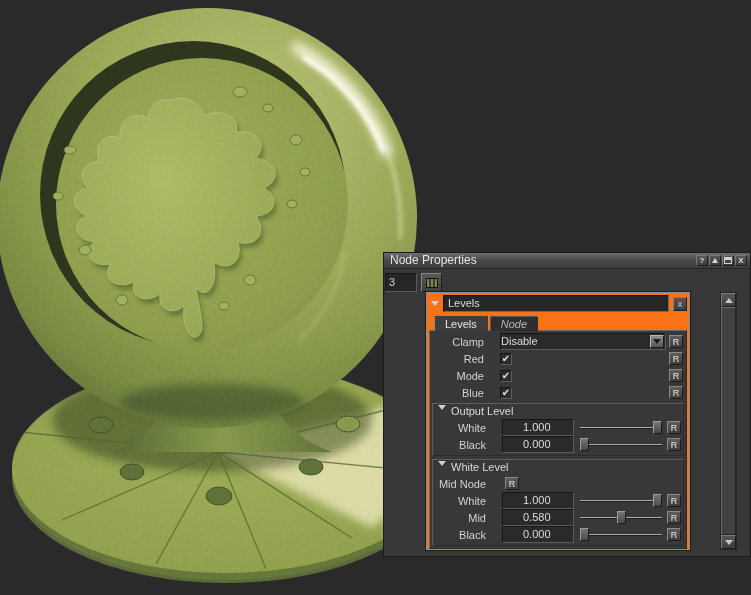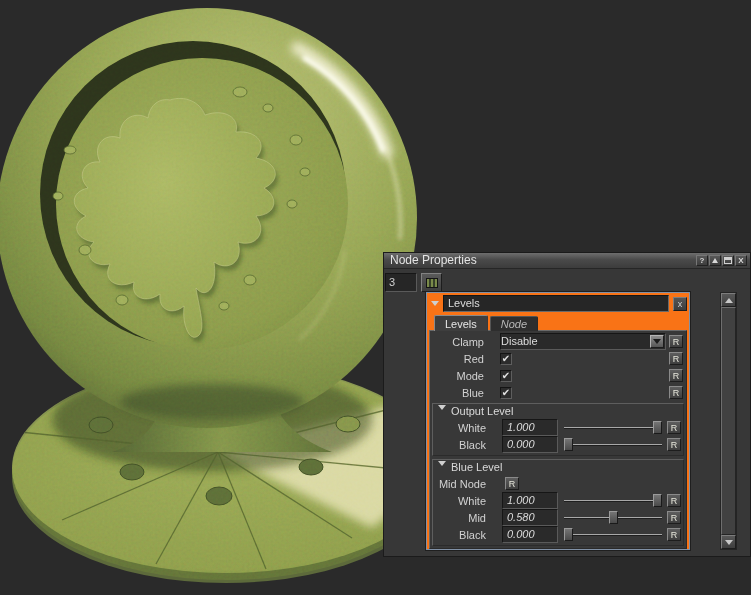--- a/index.html
+++ b/index.html
@@ -66,21 +66,21 @@
   .dd-btn .tri{width:0;height:0;border-left:4px solid transparent;border-right:4px solid transparent;border-top:5px solid #1c1c1c;}
 
   .checkbox{width:12px;height:12px;background:#2c2c2c;border:1px solid;border-color:#141414 #5e5e5e #5e5e5e #141414;
             display:flex;align-items:center;justify-content:center;box-sizing:border-box;}
   .checkmark{color:#e2e2e2;font-size:10px;line-height:10px;}
 
   .section{border:1px solid;border-color:#5e5e5e #2b2b2b #2b2b2b #5e5e5e;margin-top:3px;padding:1px 1px 2px 1px;}
   .sec-header{height:15px;display:flex;gap:5px;padding-left:4px;color:#dadada;}
 
   .val-field{width:50px;height:15px;flex:none;background:#2a2a2a;border:1px solid;border-color:#161616 #5a5a5a #5a5a5a #161616;
-             line-height:15px;padding-left:4px;color:#dcdcdc;box-sizing:content-box;font-style:italic;}
+             line-height:15px;padding-left:20px;color:#dcdcdc;box-sizing:content-box;}
   .slider{flex:1;position:relative;height:13px;margin:0 2px 0 6px;}
   .slider-track{position:absolute;left:0;right:0;top:6px;height:1px;background:#a8a8a8;box-shadow:0 1px 0 #1e1e1e;}
   .slider-handle{position:absolute;top:0;width:9px;height:13px;background:linear-gradient(#757575,#4a4a4a);
                  border:1px solid;border-color:#9a9a9a #1a1a1a #1a1a1a #9a9a9a;box-sizing:border-box;}
 
   .scrollbar{position:absolute;left:336px;top:39px;width:17px;height:258px;background:#2e2e2e;
              border:1px solid #242424;box-sizing:border-box;}
   .sb-btn{position:absolute;left:0;width:15px;height:14px;display:flex;align-items:center;justify-content:center;
           background:linear-gradient(#585858,#3e3e3e);border:1px solid;border-color:#7d7d7d #1d1d1d #1d1d1d #7d7d7d;box-sizing:border-box;}
   .sb-up{top:0;}
@@ -303,21 +303,21 @@
               <div class="slider-track"></div>
               <div class="slider-handle" style="left: calc(0% + 0px);"></div>
             </div>
             <button class="rbtn">R</button>
           </div>
         </div>
 
         <div class="section">
           <div class="sec-header">
             <span class="tri-down"></span>
-            <span>Blue Level</span>
+            <span>White Level</span>
           </div>
           <div class="row">
             <span class="rowlabel">Mid Node</span>
             <button class="rbtn">R</button>
           </div>
           <div class="row">
             <span class="rowlabel">White</span>
             <div class="val-field">1.000</div>
             <div class="slider">
               <div class="slider-track"></div>

